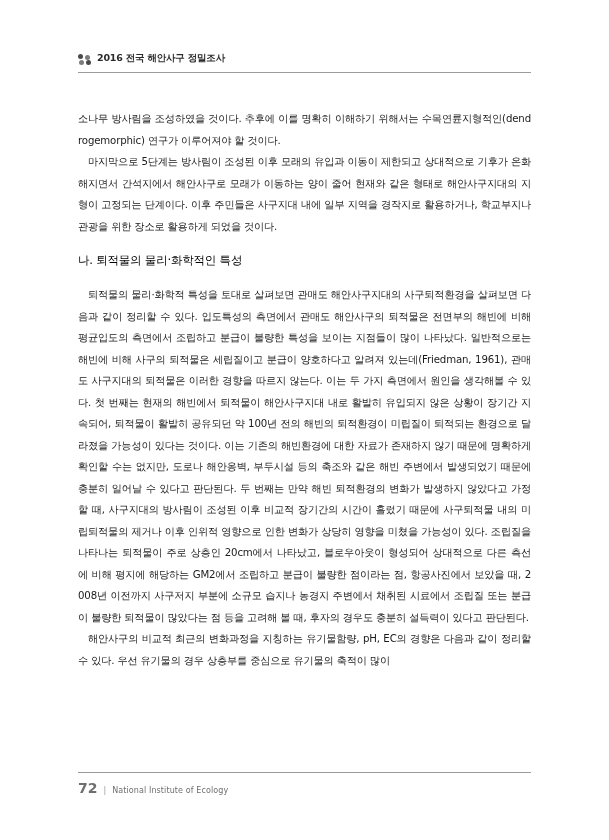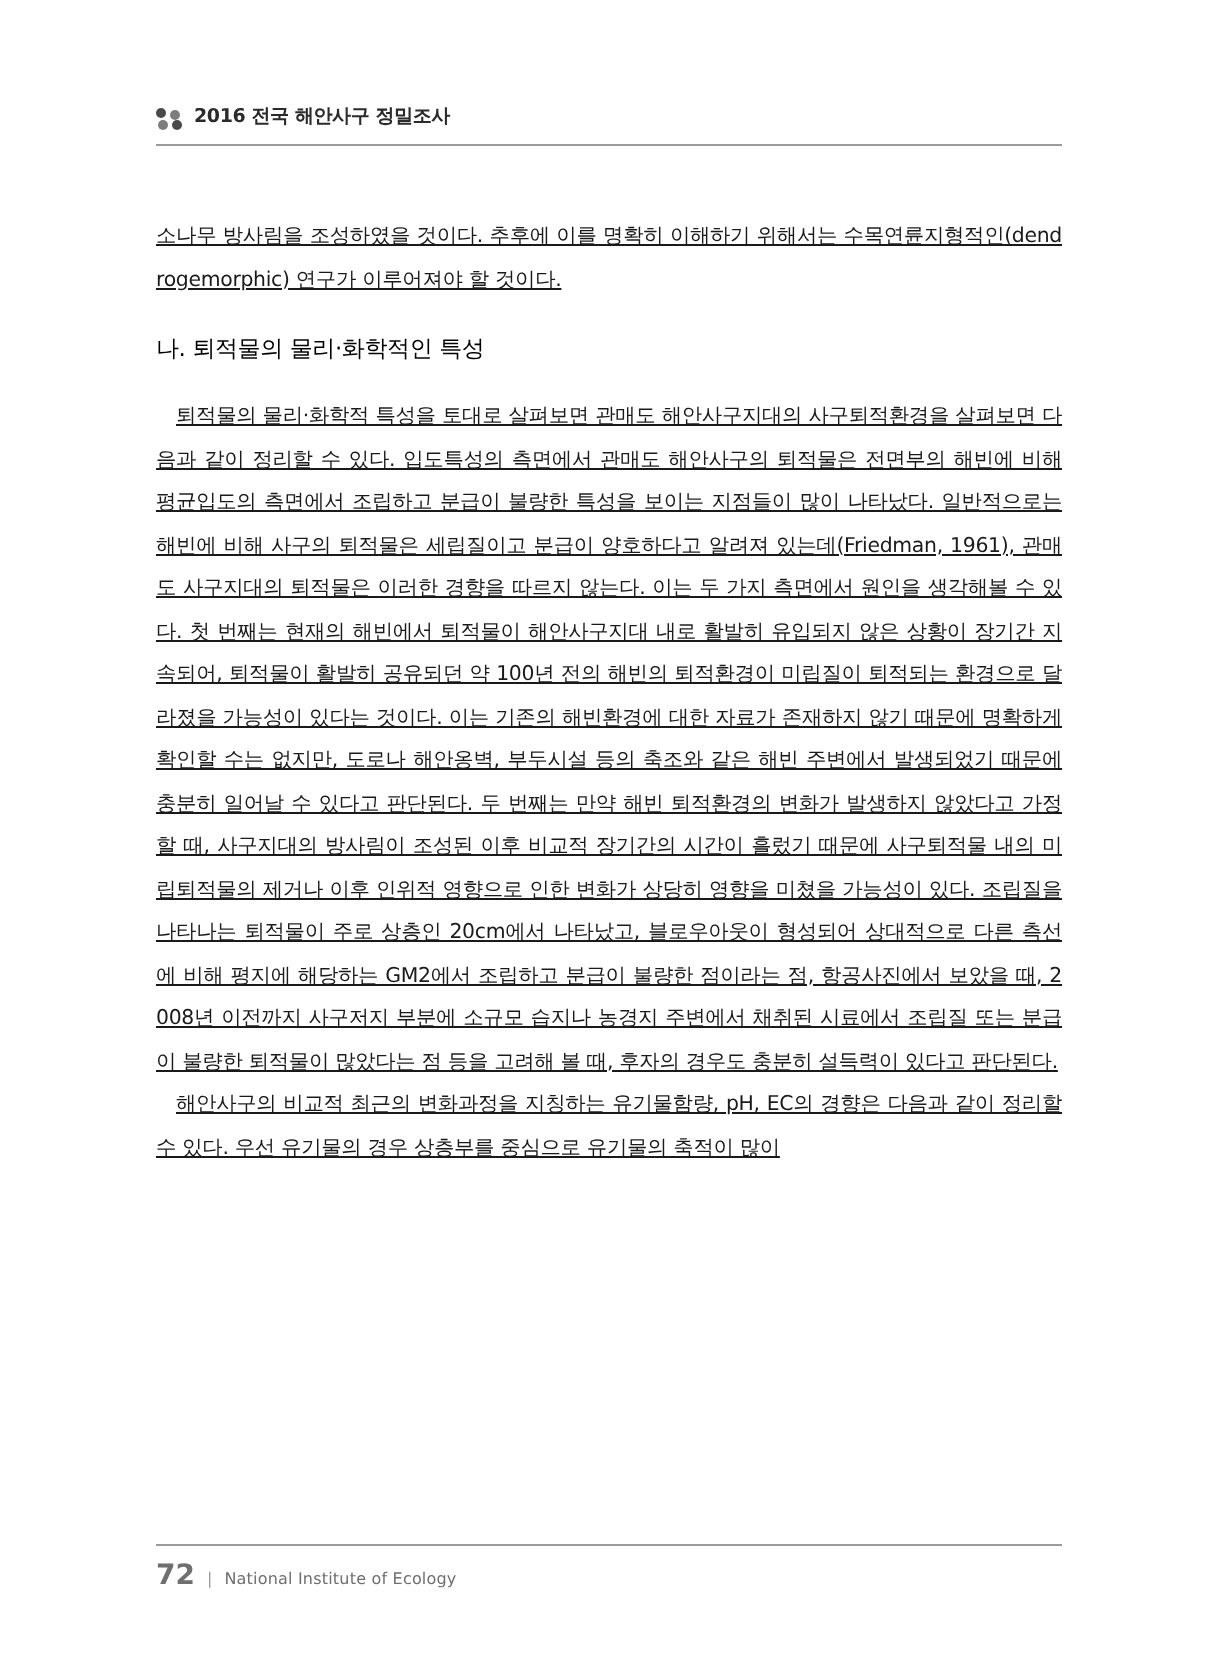--- a/index.html
+++ b/index.html
@@ -73,21 +73,20 @@
   }
   p {
     margin: 0 0 0 0;
     font-size: 10.2px;
     line-height: 21.5px;
     text-align: justify;
     text-justify: inter-ideograph;
     letter-spacing: -0.15px;
     color: #1a1a1a;
     word-break: break-all;
-    text-decoration: underline;
   }
   p.indent {
     text-indent: 10px;
   }
   .gap-md { height: 16px; }
 
   h2.section-heading {
     font-size: 11.5px;
     font-weight: normal;
     margin: 0;
@@ -139,20 +138,21 @@
         <i></i>
         <i></i>
         <i></i>
     </span>
     <span class="header-title">2016 전국 해안사구 정밀조사</span>
   </div>
   <div class="header-rule"></div>
 
   <div class="content">
     <p>소나무 방사림을 조성하였을 것이다. 추후에 이를 명확히 이해하기 위해서는 수목연륜지형적인(dendrogemorphic) 연구가 이루어져야 할 것이다.</p>
+    <p class="indent">마지막으로 5단계는 방사림이 조성된 이후 모래의 유입과 이동이 제한되고 상대적으로 기후가 온화해지면서 간석지에서 해안사구로 모래가 이동하는 양이 줄어 현재와 같은 형태로 해안사구지대의 지형이 고정되는 단계이다. 이후 주민들은 사구지대 내에 일부 지역을 경작지로 활용하거나, 학교부지나 관광을 위한 장소로 활용하게 되었을 것이다.</p>
 
     <div class="gap-md"></div>
     <h2 class="section-heading">나. 퇴적물의 물리·화학적인 특성</h2>
     <div class="gap-md"></div>
 
     <p class="indent">퇴적물의 물리·화학적 특성을 토대로 살펴보면 관매도 해안사구지대의 사구퇴적환경을 살펴보면 다음과 같이 정리할 수 있다. 입도특성의 측면에서 관매도 해안사구의 퇴적물은 전면부의 해빈에 비해 평균입도의 측면에서 조립하고 분급이 불량한 특성을 보이는 지점들이 많이 나타났다. 일반적으로는 해빈에 비해 사구의 퇴적물은 세립질이고 분급이 양호하다고 알려져 있는데(Friedman, 1961), 관매도 사구지대의 퇴적물은 이러한 경향을 따르지 않는다. 이는 두 가지 측면에서 원인을 생각해볼 수 있다. 첫 번째는 현재의 해빈에서 퇴적물이 해안사구지대 내로 활발히 유입되지 않은 상황이 장기간 지속되어, 퇴적물이 활발히 공유되던 약 100년 전의 해빈의 퇴적환경이 미립질이 퇴적되는 환경으로 달라졌을 가능성이 있다는 것이다. 이는 기존의 해빈환경에 대한 자료가 존재하지 않기 때문에 명확하게 확인할 수는 없지만, 도로나 해안옹벽, 부두시설 등의 축조와 같은 해빈 주변에서 발생되었기 때문에 충분히 일어날 수 있다고 판단된다. 두 번째는 만약 해빈 퇴적환경의 변화가 발생하지 않았다고 가정할 때, 사구지대의 방사림이 조성된 이후 비교적 장기간의 시간이 흘렀기 때문에 사구퇴적물 내의 미립퇴적물의 제거나 이후 인위적 영향으로 인한 변화가 상당히 영향을 미쳤을 가능성이 있다. 조립질을 나타나는 퇴적물이 주로 상층인 20cm에서 나타났고, 블로우아웃이 형성되어 상대적으로 다른 측선에 비해 평지에 해당하는 GM2에서 조립하고 분급이 불량한 점이라는 점, 항공사진에서 보았을 때, 2008년 이전까지 사구저지 부분에 소규모 습지나 농경지 주변에서 채취된 시료에서 조립질 또는 분급이 불량한 퇴적물이 많았다는 점 등을 고려해 볼 때, 후자의 경우도 충분히 설득력이 있다고 판단된다.</p>
     <p class="indent">해안사구의 비교적 최근의 변화과정을 지칭하는 유기물함량, pH, EC의 경향은 다음과 같이 정리할 수 있다. 우선 유기물의 경우 상층부를 중심으로 유기물의 축적이 많이</p>
   </div>
 
   <div class="footer-rule"></div>

